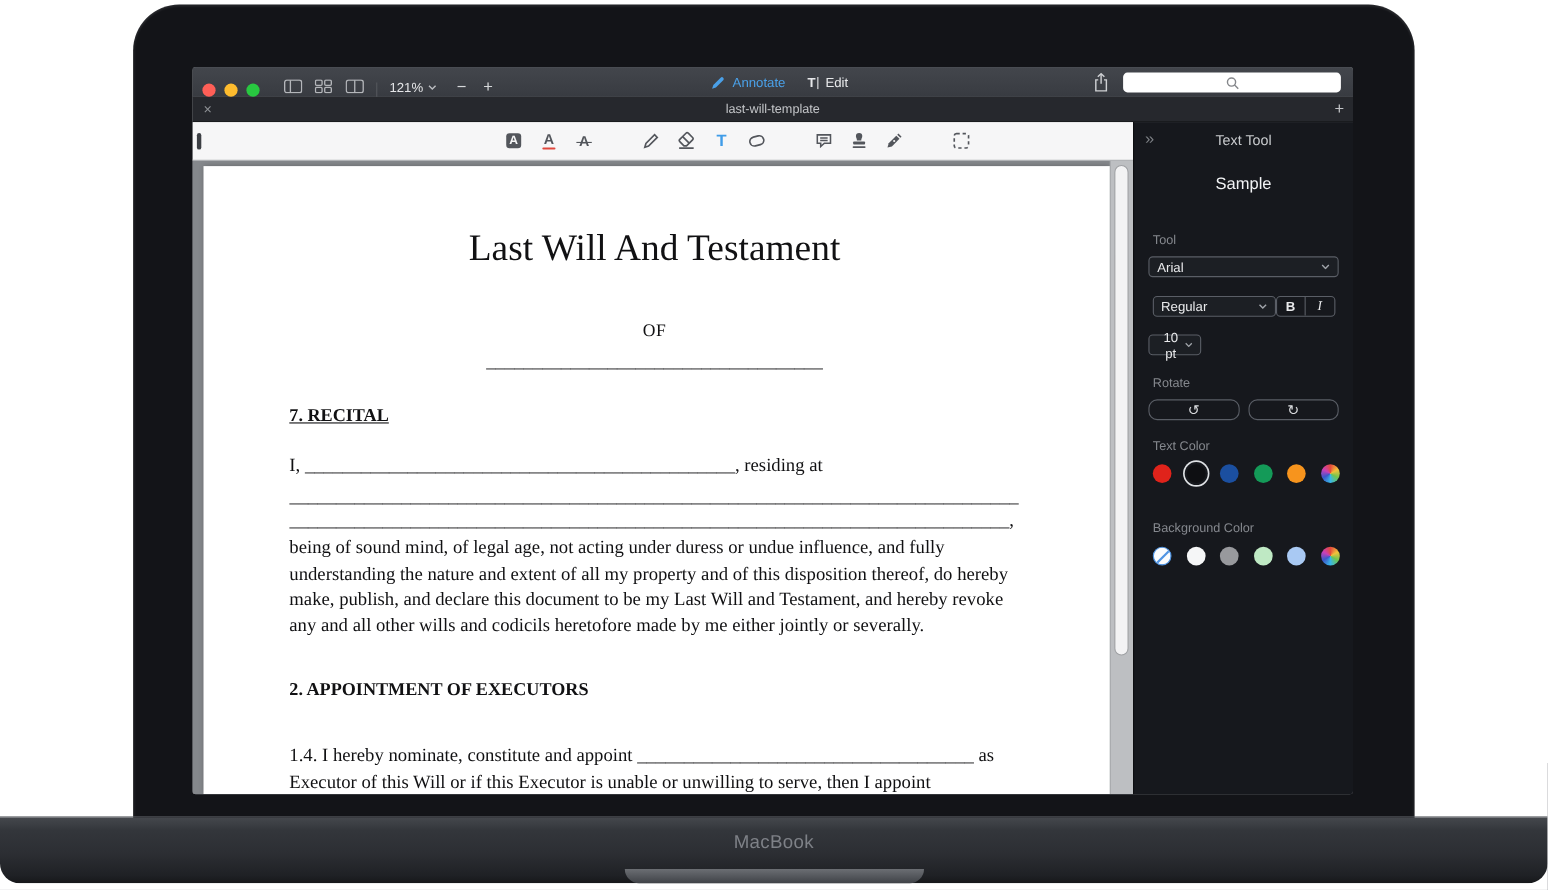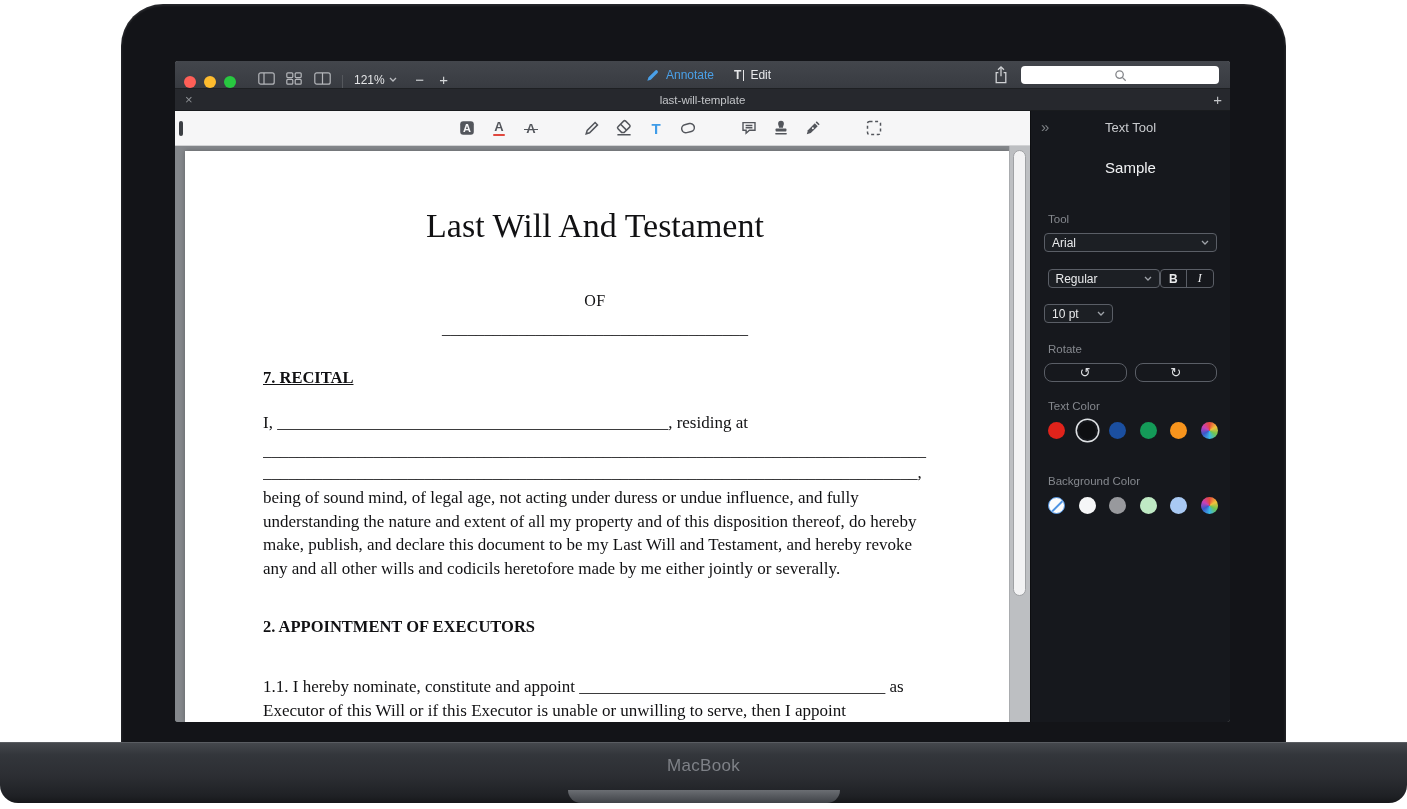--- a/index.html
+++ b/index.html
@@ -102,21 +102,21 @@
           justify-content:space-between;padding:0 7px;font-size:12px;color:#e9eaec;box-sizing:border-box;}
   .sel-font{width:100%;}
   .row-style{margin-top:17px;justify-content:center;}
   .sel-style{width:112px;}
   .bi-seg{display:flex;width:54px;height:19px;border:1px solid #5a5e66;border-radius:4px;overflow:hidden;box-sizing:border-box;}
   .seg{flex:1;display:flex;align-items:center;justify-content:center;font-size:12px;color:#e9eaec;}
   .seg + .seg{border-left:1px solid #5a5e66;}
   .seg-b{font-weight:700;}
   .seg-i{font-style:italic;font-family:"Liberation Serif",serif;}
   .row-size{margin-top:16px;}
-  .sel-size{width:69px;text-align:center;}
+  .sel-size{width:48px;text-align:center;}
   .rotate-row{margin-top:8px;gap:8px;}
   .rot-btn{flex:1;height:17px;border:1px solid #5a5e66;border-radius:8px;display:flex;align-items:center;justify-content:center;
            color:#dcdee1;font-size:13px;line-height:15px;}
   .swatch-row{display:flex;justify-content:space-between;margin:10px 12px 0 17px;align-items:center;}
   .swatch{width:17px;height:17px;border-radius:50%;box-sizing:border-box;}
   .swatch.selected{box-shadow:0 0 0 2px #16181d,0 0 0 3.5px #dfe2e5;}
   .swatch.none{background:#fbfcfd;border:1.5px solid #4f94e3;position:relative;overflow:hidden;}
   .swatch.none::after{content:"";position:absolute;left:-2px;right:-2px;top:50%;height:1.6px;background:#4f94e3;
                       transform:rotate(-45deg);}
   svg{display:block;}
@@ -300,21 +300,21 @@
               <div class="doc-of">OF</div>
               <div class="doc-center-blank">____________________________________</div>
 
               <div class="doc-heading">7. RECITAL</div>
               <div class="doc-line">I, ______________________________________________, residing at</div>
               <div class="doc-blank-full">______________________________________________________________________________</div>
               <div class="doc-blank-full2">_____________________________________________________________________________,</div>
               <div class="doc-body">being of sound mind, of legal age, not acting under duress or undue influence, and fully understanding the nature and extent of all my property and of this disposition thereof, do hereby make, publish, and declare this document to be my Last Will and Testament, and hereby revoke any and all other wills and codicils heretofore made by me either jointly or severally.</div>
 
               <div class="doc-heading2">2. APPOINTMENT OF EXECUTORS</div>
-              <div class="doc-clause">1.1. I hereby nominate, constitute and appoint ____________________________________ as</div>
+              <div class="doc-clause">1.4. I hereby nominate, constitute and appoint ____________________________________ as</div>
               <div class="doc-clause2">Executor of this Will or if this Executor is unable or unwilling to serve, then I appoint</div>
             </div>
 
             <div class="scroll-track">
               <div class="scroll-thumb"></div>
             </div>
           </div>
         </div>
 
         <div class="sidebar">

